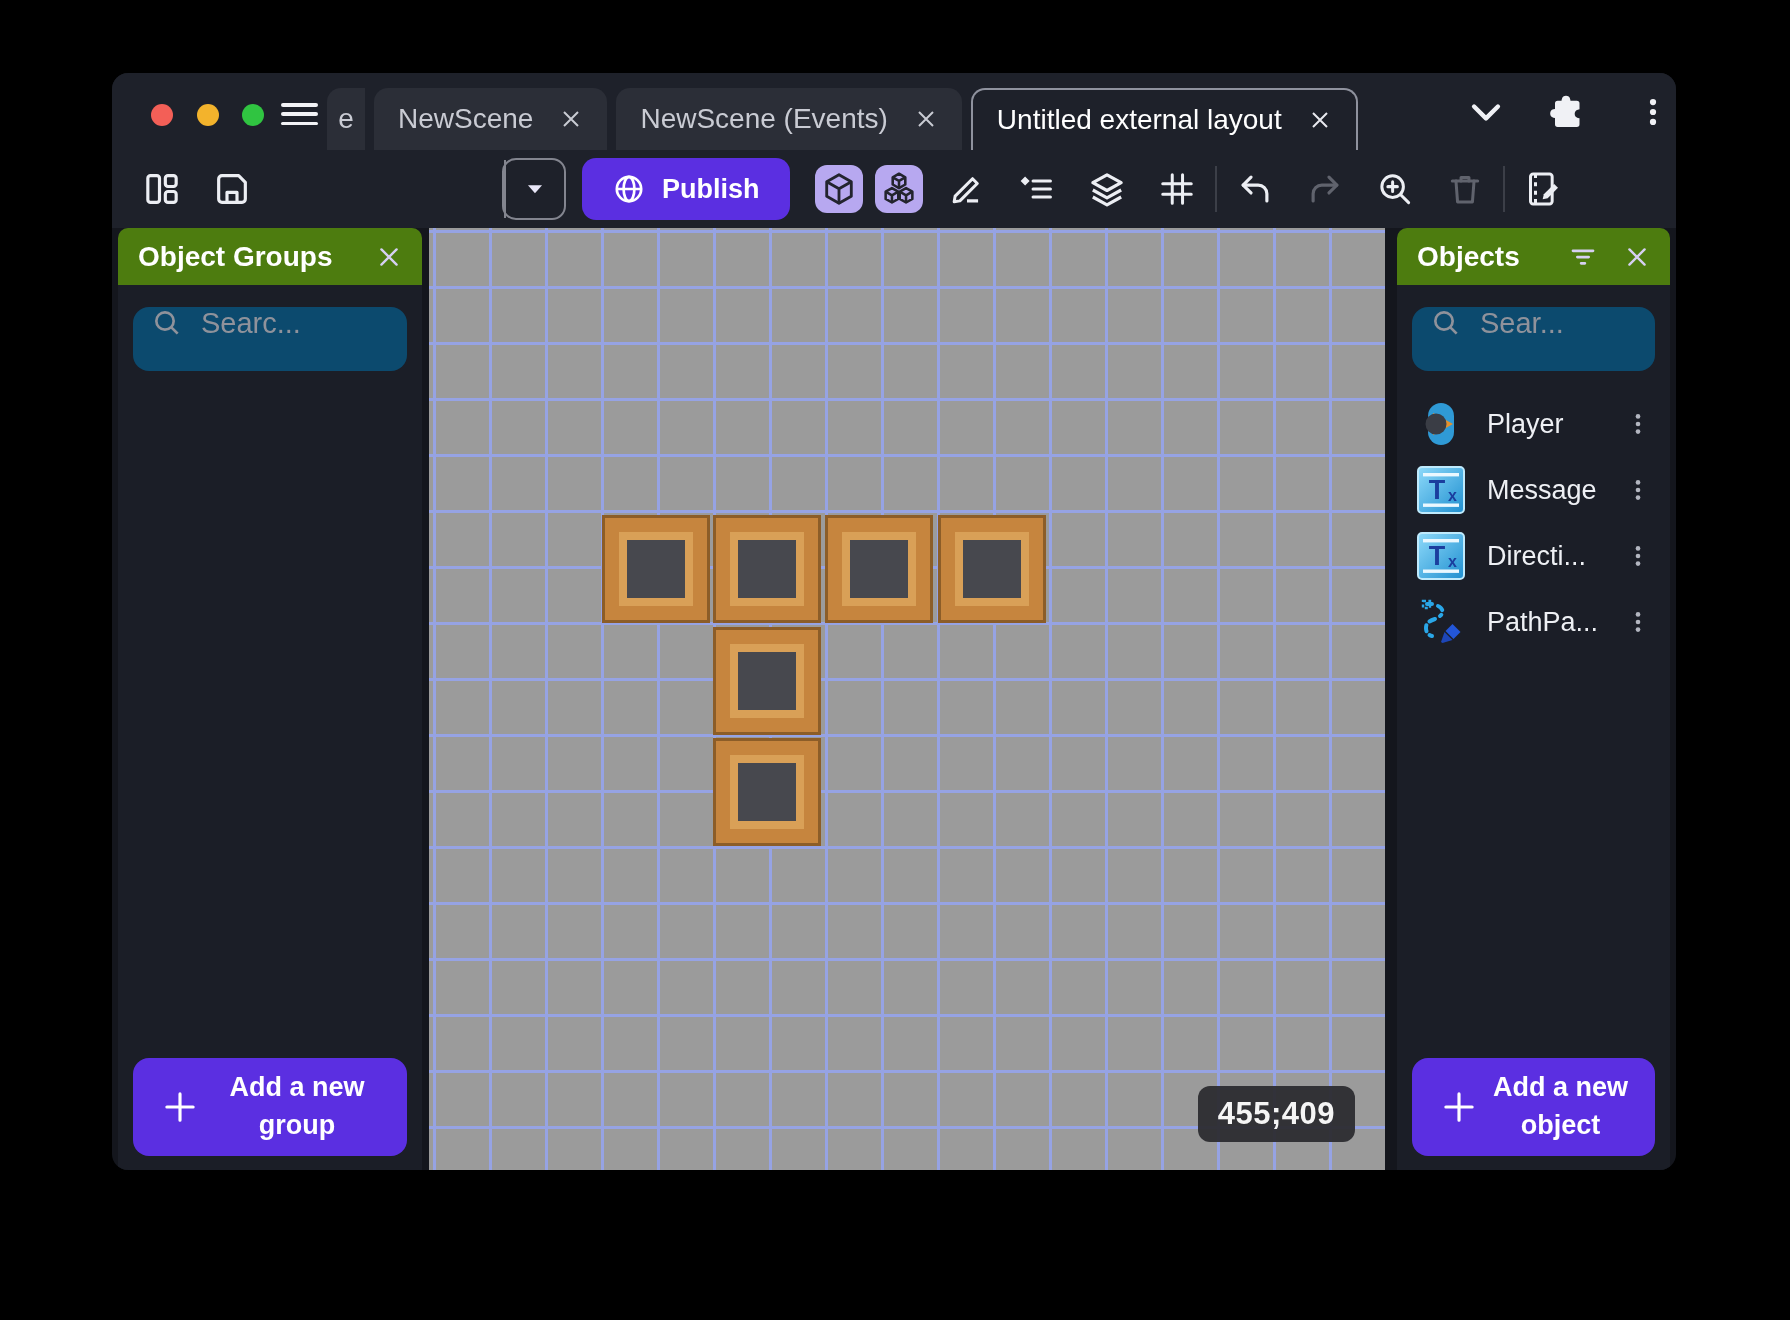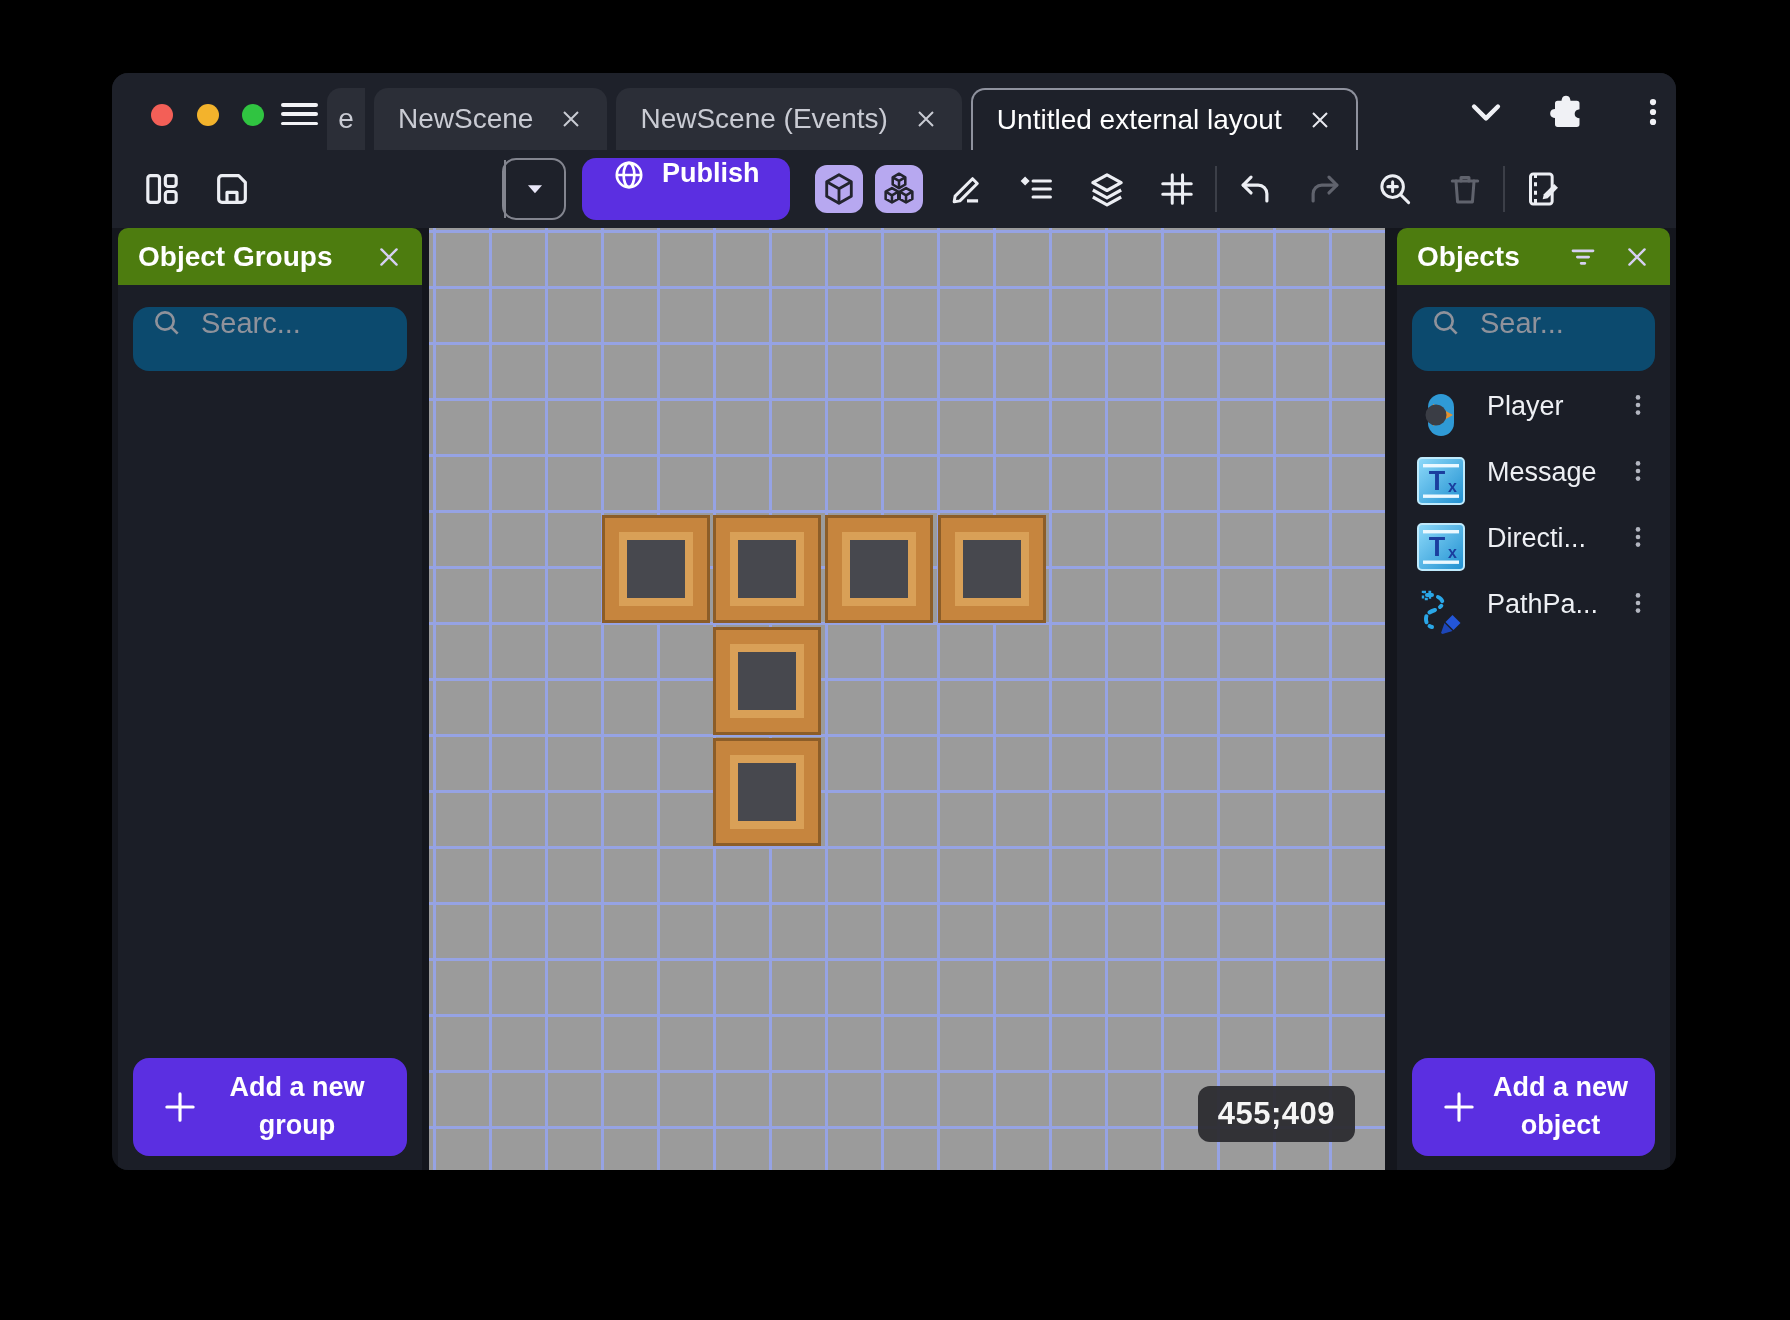--- a/index.html
+++ b/index.html
@@ -39,37 +39,37 @@
 
   
   .toolbar{height:78px;background:#1e212a;display:flex;align-items:center;padding:0 24px;}
   .tb-icon{width:52px;height:52px;display:flex;align-items:center;justify-content:center;color:#eceef3;flex:none;}
   .tb-icon.dim{color:#60636d;}
   .tb-gap{margin-left:18px;}
   .btn-preview{margin-left:244px;height:62px;border:2px solid #83858f;border-radius:14px;display:flex;align-items:stretch;color:#e9e7f8;flex:none;}
   .btn-preview .main{display:flex;align-items:center;gap:18px;padding:0 28px;font-size:27px;font-weight:700;}
   .btn-preview .split{width:2px;background:#83858f;margin:0;}
   .btn-preview .caret{width:58px;display:flex;align-items:center;justify-content:center;}
-  .btn-publish{margin-left:16px;height:62px;border-radius:14px;background:var(--accent-purple);color:#fff;display:flex;align-items:flex-start;gap:16px;padding:0 30px;font-size:27px;font-weight:700;flex:none;}
+  .btn-publish{margin-left:16px;height:62px;border-radius:14px;background:var(--accent-purple);color:#fff;display:flex;align-items:center;gap:16px;padding:0 30px;font-size:27px;font-weight:700;flex:none;}
   .toggle{margin-left:12px;width:48px;height:48px;border-radius:12px;background:var(--toggle-active-bg);color:#23242e;display:flex;align-items:center;justify-content:center;flex:none;}
   .toggle.first{margin-left:25px;}
   .vdiv{width:2px;height:46px;background:#3c3f48;margin:0 12px;flex:none;}
 
   
   .main{position:absolute;left:0;top:155px;right:0;bottom:0;}
   .panel{position:absolute;top:0;bottom:0;background:#1b1e27;display:flex;flex-direction:column;border-radius:10px 10px 0 0;}
   .panel-left{left:6px;width:304px;}
   .panel-right{left:1285px;width:273px;}
   .panel-header{height:57px;flex:none;background:#4d7c0f;border-radius:10px 10px 0 0;display:flex;align-items:center;padding:0 20px;color:#fff;font-size:28px;font-weight:700;}
   .ph-actions{margin-left:auto;display:flex;align-items:center;gap:26px;color:#d6d0f2;}
   .searchbox{margin:22px 15px 0;height:64px;flex:none;background:#0c4a6e;border-radius:16px;display:flex;align-items:flex-start;gap:18px;padding:0 18px;color:#8f929b;}
   .searchbox input{flex:1;min-width:0;background:transparent;border:none;outline:none;font-size:29px;color:#e8e9ee;}
   .searchbox input::placeholder{color:#8f929b;}
   .obj-list{margin-top:20px;display:flex;flex-direction:column;}
-  .obj-row{height:66px;display:flex;gap:22px;padding:0 18px 0 20px;}
+  .obj-row{height:66px;display:flex;align-items:center;gap:22px;padding:0 18px 0 20px;}
   .obj-row .lbl{font-size:27px;color:#eef0f4;white-space:nowrap;overflow:hidden;}
   .obj-row .kebab{margin-left:auto;color:#b3b6c0;display:flex;}
   .obj-ico{width:48px;height:48px;flex:none;}
   .btn-add{margin:auto 15px 14px;flex:none;height:98px;border-radius:16px;background:var(--accent-purple);color:#fff;display:flex;align-items:center;padding:0 14px 0 26px;}
   .btn-add .plus{flex:none;display:flex;}
   .btn-add .txt{flex:1;text-align:center;font-size:27px;font-weight:700;line-height:1.4;}
 
   
   .canvas{position:absolute;left:317px;top:0;bottom:0;width:956px;background-color:var(--canvas-bg);
     background-image:linear-gradient(to right,var(--grid-line) 3px,transparent 3px),

